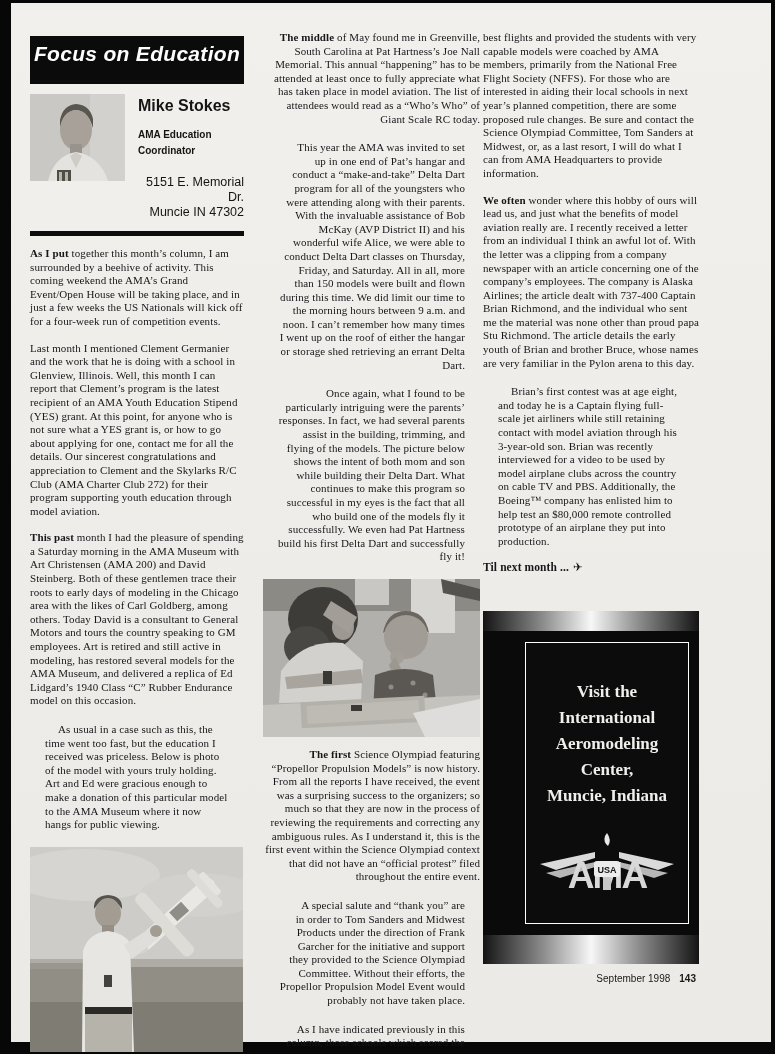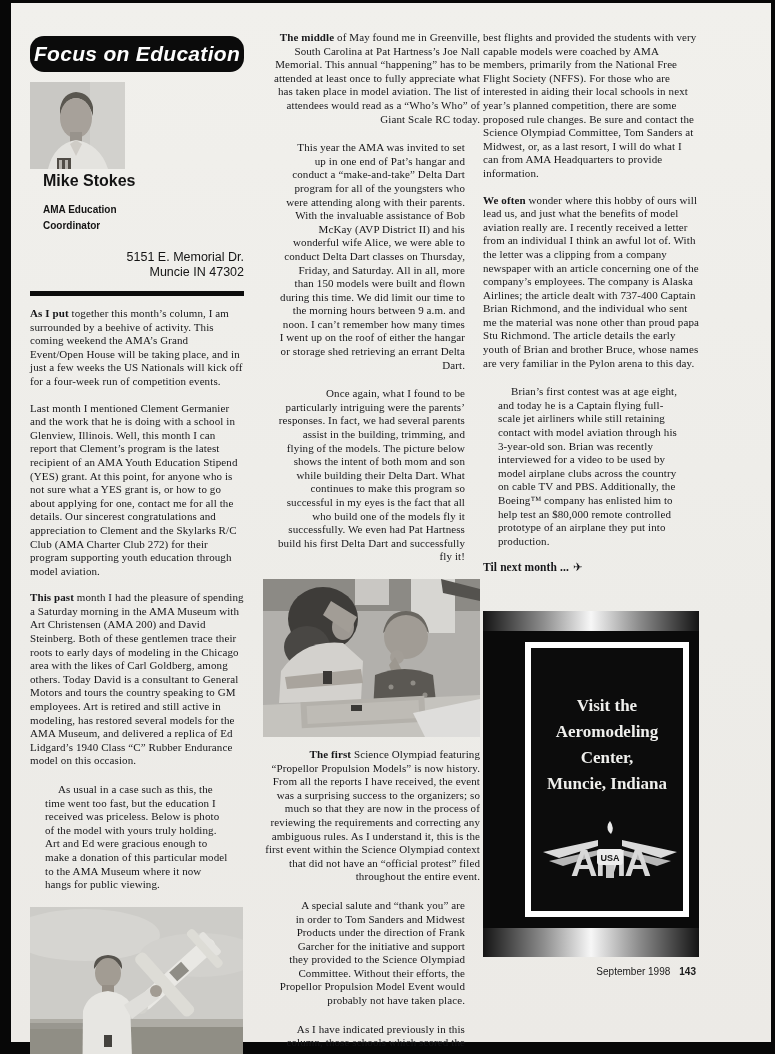--- a/index.html
+++ b/index.html
@@ -17,25 +17,25 @@
   .col-mid   { left:252px; width:217px;text-align:right; }
   .col-right { left:472px; width:216px; }
 
   .body-text { font-size:11px; line-height:13.6px; color:#17171a; letter-spacing:0.1px; }
   .para { margin:0 0 13px 0; }
   .para.cont { margin:15px; text-indent:13px; }
   .para .lead { font-weight:bold; }
 
   
   .title-box {
-    background:#0b0b0b; color:#fdfdfd; height:36px;
+    background:#0b0b0b; color:#fdfdfd; height:48px;
     font-family:"Liberation Sans", sans-serif; font-style:italic; font-weight:bold;
-    font-size:21px; line-height:36px; text-align:center; letter-spacing:0.3px;border-radius:14px;
-  }
-  .mast-row { display:flex; margin-top:10px;flex-direction:column; }
+    font-size:21px; line-height:36px; text-align:center; letter-spacing:0.3px;
+  }
+  .mast-row { display:flex; margin-top:10px; }
   .portrait { width:95px; height:87px; flex:none; display:block; }
   .mast-info { margin-left:13px; font-family:"Liberation Sans", sans-serif; color:#141414; }
   .author { font-size:16px; font-weight:bold; margin:3px 0 12px 0; }
   .role-line { font-size:10px; line-height:16px;font-weight:bold; }
   .addr-block { margin-top:16px;text-align:right; }
   .addr-line { font-size:12.5px; line-height:15px; }
   .divider { height:5px; background:#0c0c0c; margin:11px 0 11px 0; }
 
   .photo-frame { display:block; }
   .photo-bottom-left { margin-top:9px; }
@@ -45,21 +45,21 @@
   .signoff .plane { font-weight:normal; margin-left:4px; }
 
   
   .ad { width:216px; margin-top:36px; background:#0a0a0a; }
   .ad-bar {
     height:20px;
     background:linear-gradient(90deg,#141414 0%,#8d8d8d 28%,#f7f7f7 50%,#8d8d8d 72%,#141414 100%);
   }
   .ad-bar.bottom { height:29px; }
   .ad-body { padding:11px 10px; }
-  .ad-inner { border:6px solid #ffffff; background:#0c0c0c; padding:45px 4px 16px 4px; text-align:center;margin-left:32px; }
+  .ad-inner { border:1px solid #ffffff; background:#0c0c0c; padding:36px 4px 16px 4px; text-align:center;margin-left:32px; }
   .ad-line {
     color:#efefec; font-family:"Liberation Serif", serif; font-weight:bold;
     font-size:17px; line-height:26px;
   }
   .ad-logo { margin-top:22px; }
 
   .footer {
     text-align:right; margin-top:9px; padding-right:3px;
     font-family:"Liberation Sans", sans-serif; font-size:10px; color:#1b1b1b;
   }
@@ -195,20 +195,21 @@
       <p class="para" style="margin-bottom:0"><span class="lead">We often</span><span> wonder where this hobby of ours will lead us, and just what the benefits of model aviation really are. I recently received a letter from an individual I think an awful lot of. With the letter was a clipping from a company newspaper with an article concerning one of the company’s employees. The company is Alaska Airlines; the article dealt with 737-400 Captain Brian Richmond, and the individual who sent me the material was none other than proud papa Stu Richmond. The article details the early youth of Brian and brother Bruce, whose names are very familiar in the Pylon arena to this day.</span></p>
       <p class="para cont" style="margin-bottom:13px"><span class="lead"></span><span>Brian’s first contest was at age eight, and today he is a Captain flying full-scale jet airliners while still retaining contact with model aviation through his 3-year-old son. Brian was recently interviewed for a video to be used by model airplane clubs across the country on cable TV and PBS. Additionally, the Boeing™ company has enlisted him to help test an $80,000 remote controlled prototype of an airplane they put into production.</span></p>
       <p class="signoff body-text"><span>Til next month ...</span><span class="plane">✈</span></p>
     </div>
 
     <div class="ad">
       <div class="ad-bar"></div>
       <div class="ad-body">
         <div class="ad-inner">
           <div class="ad-line">Visit the</div>
+          <div class="ad-line">International</div>
           <div class="ad-line">Aeromodeling Center,</div>
           <div class="ad-line">Muncie, Indiana</div>
           <svg class="ad-logo" width="150" height="72" viewBox="0 0 150 72">
             <path d="M8 33 L63 21 L63 27 L24 39 Z" fill="#dadada"></path>
             <path d="M14 42 L63 31 L63 36 L28 47 Z" fill="#b7b7b7"></path>
             <path d="M142 33 L87 21 L87 27 L126 39 Z" fill="#dadada"></path>
             <path d="M136 42 L87 31 L87 36 L122 47 Z" fill="#b7b7b7"></path>
             <text x="75" y="57" text-anchor="middle" font-family="Liberation Sans, sans-serif" font-weight="bold" font-size="37" fill="#d8d8d8" letter-spacing="-2">AMA</text>
             <path d="M75 2 Q80 9 76 15 Q71 11 73 5 Z" fill="#e9e9e9"></path>
             <rect x="62" y="30" width="26" height="16" rx="3" fill="#ececec"></rect>

